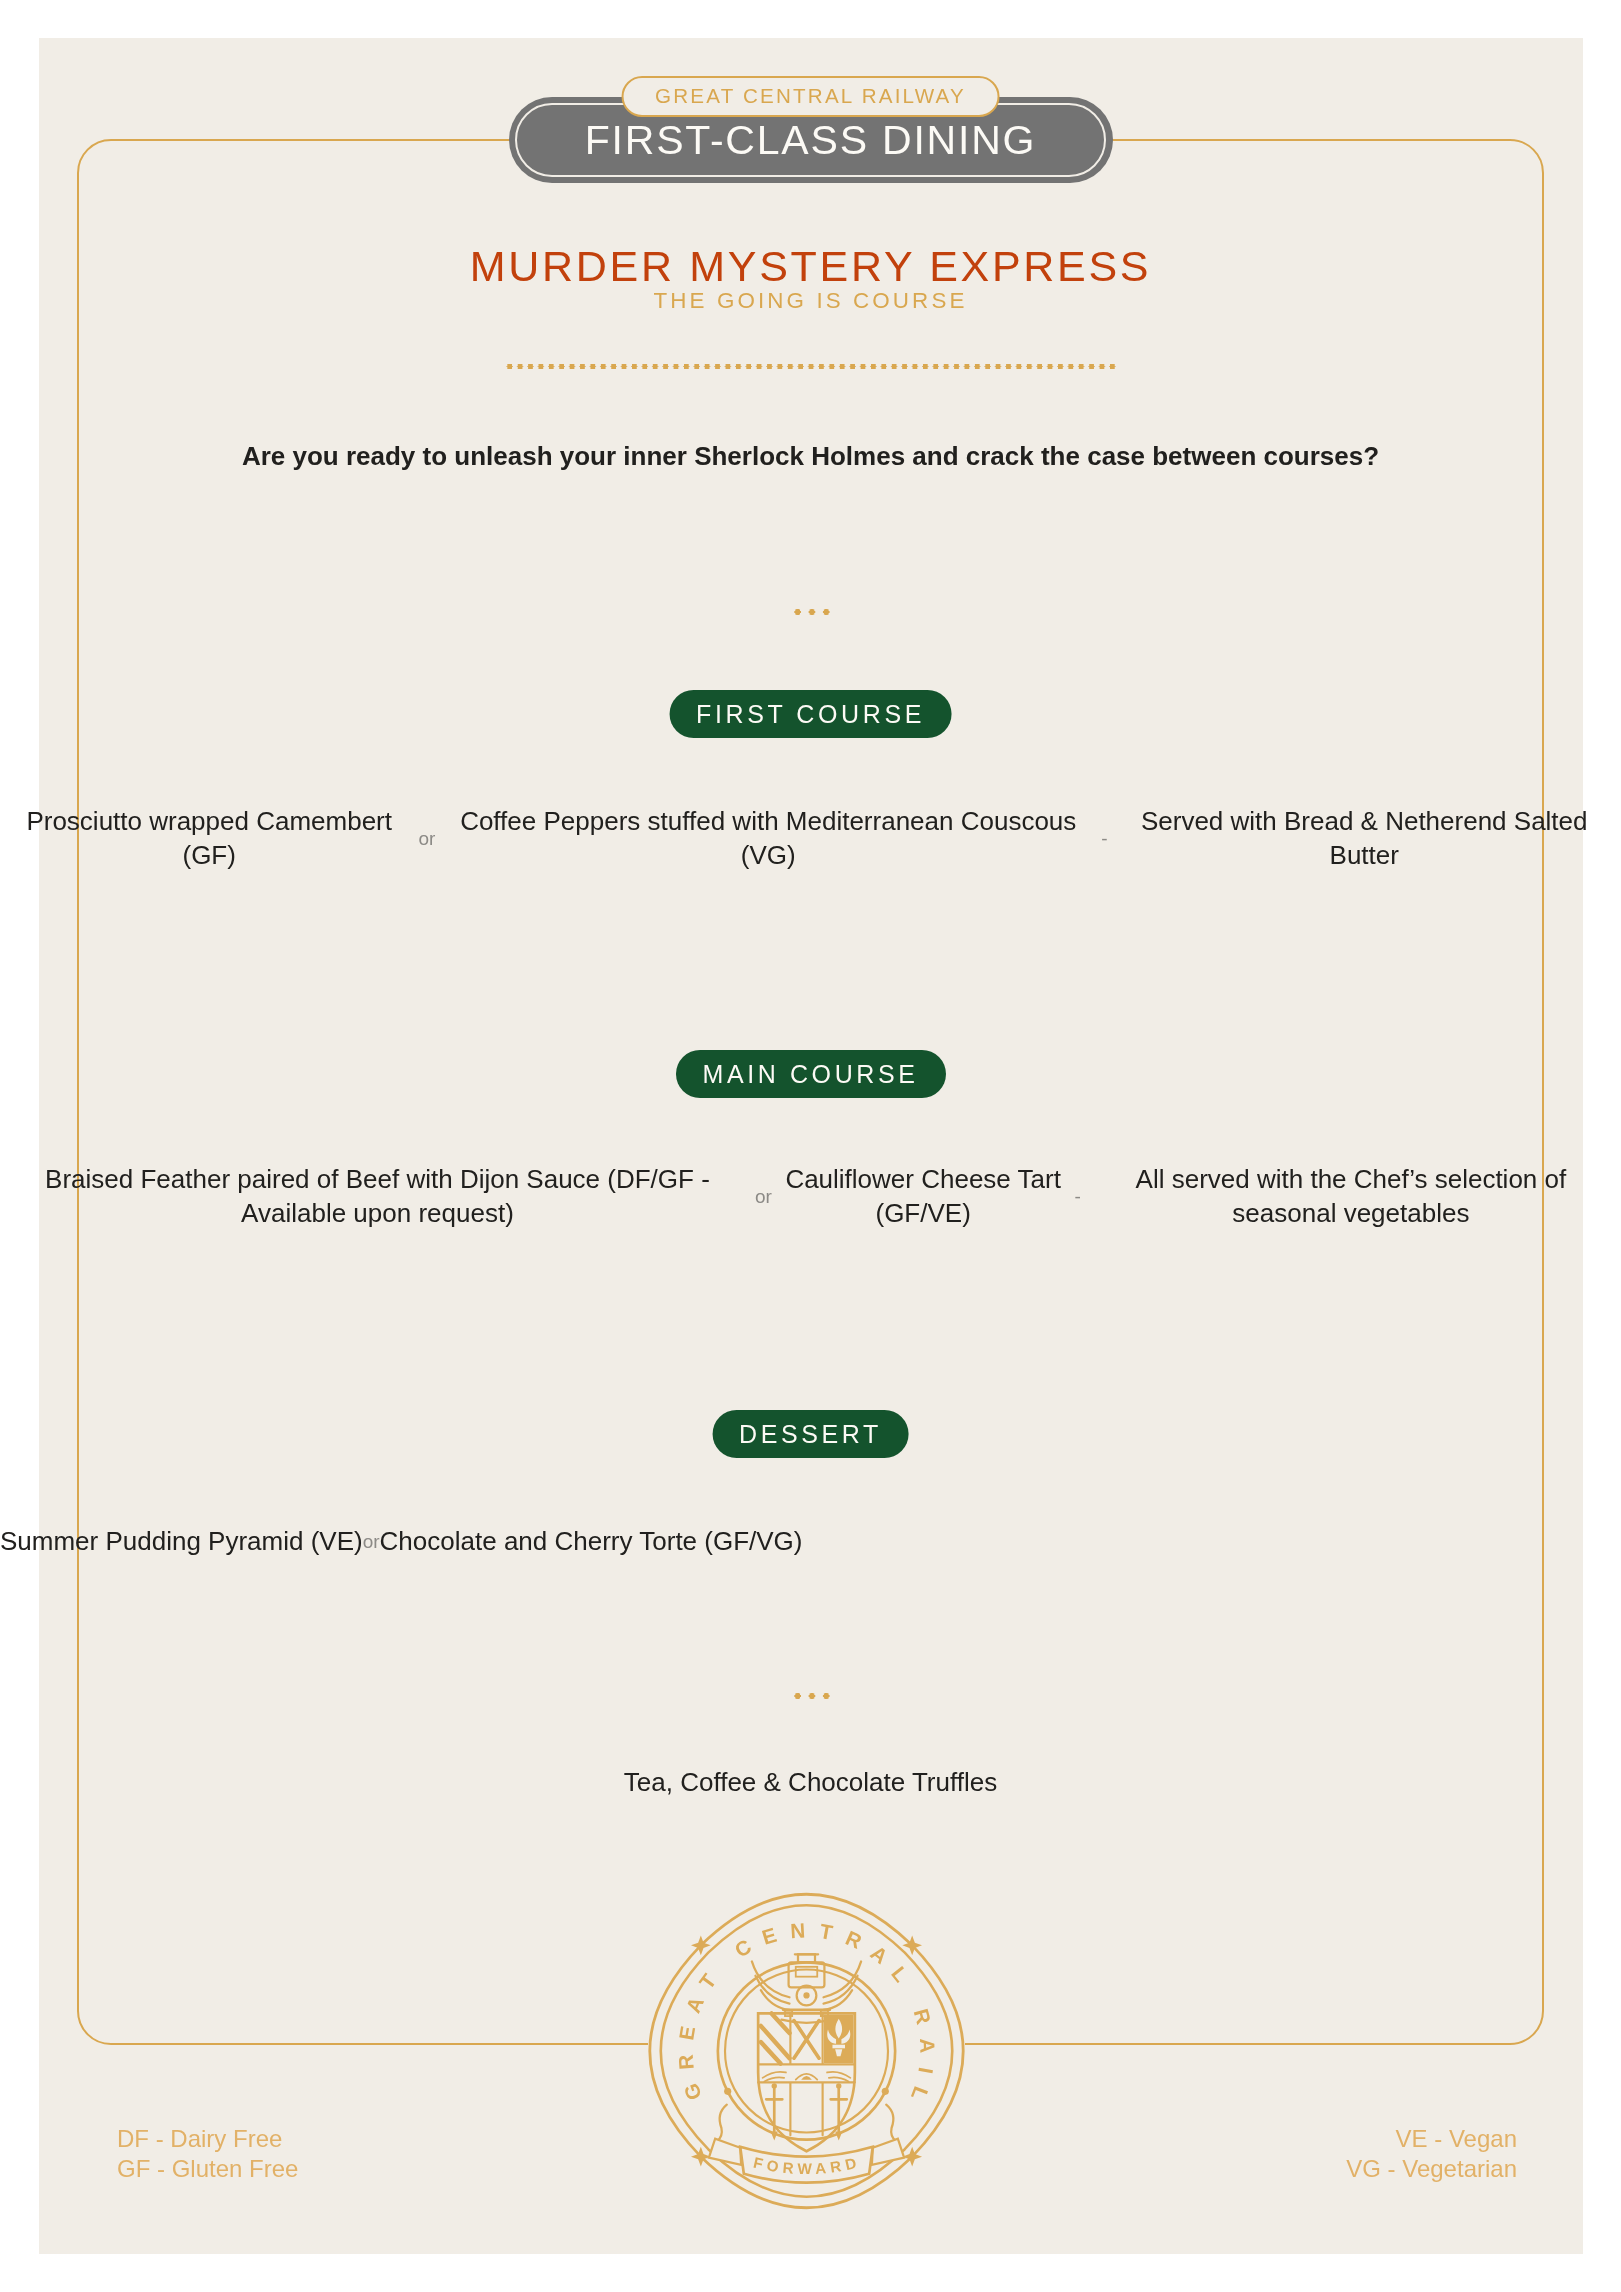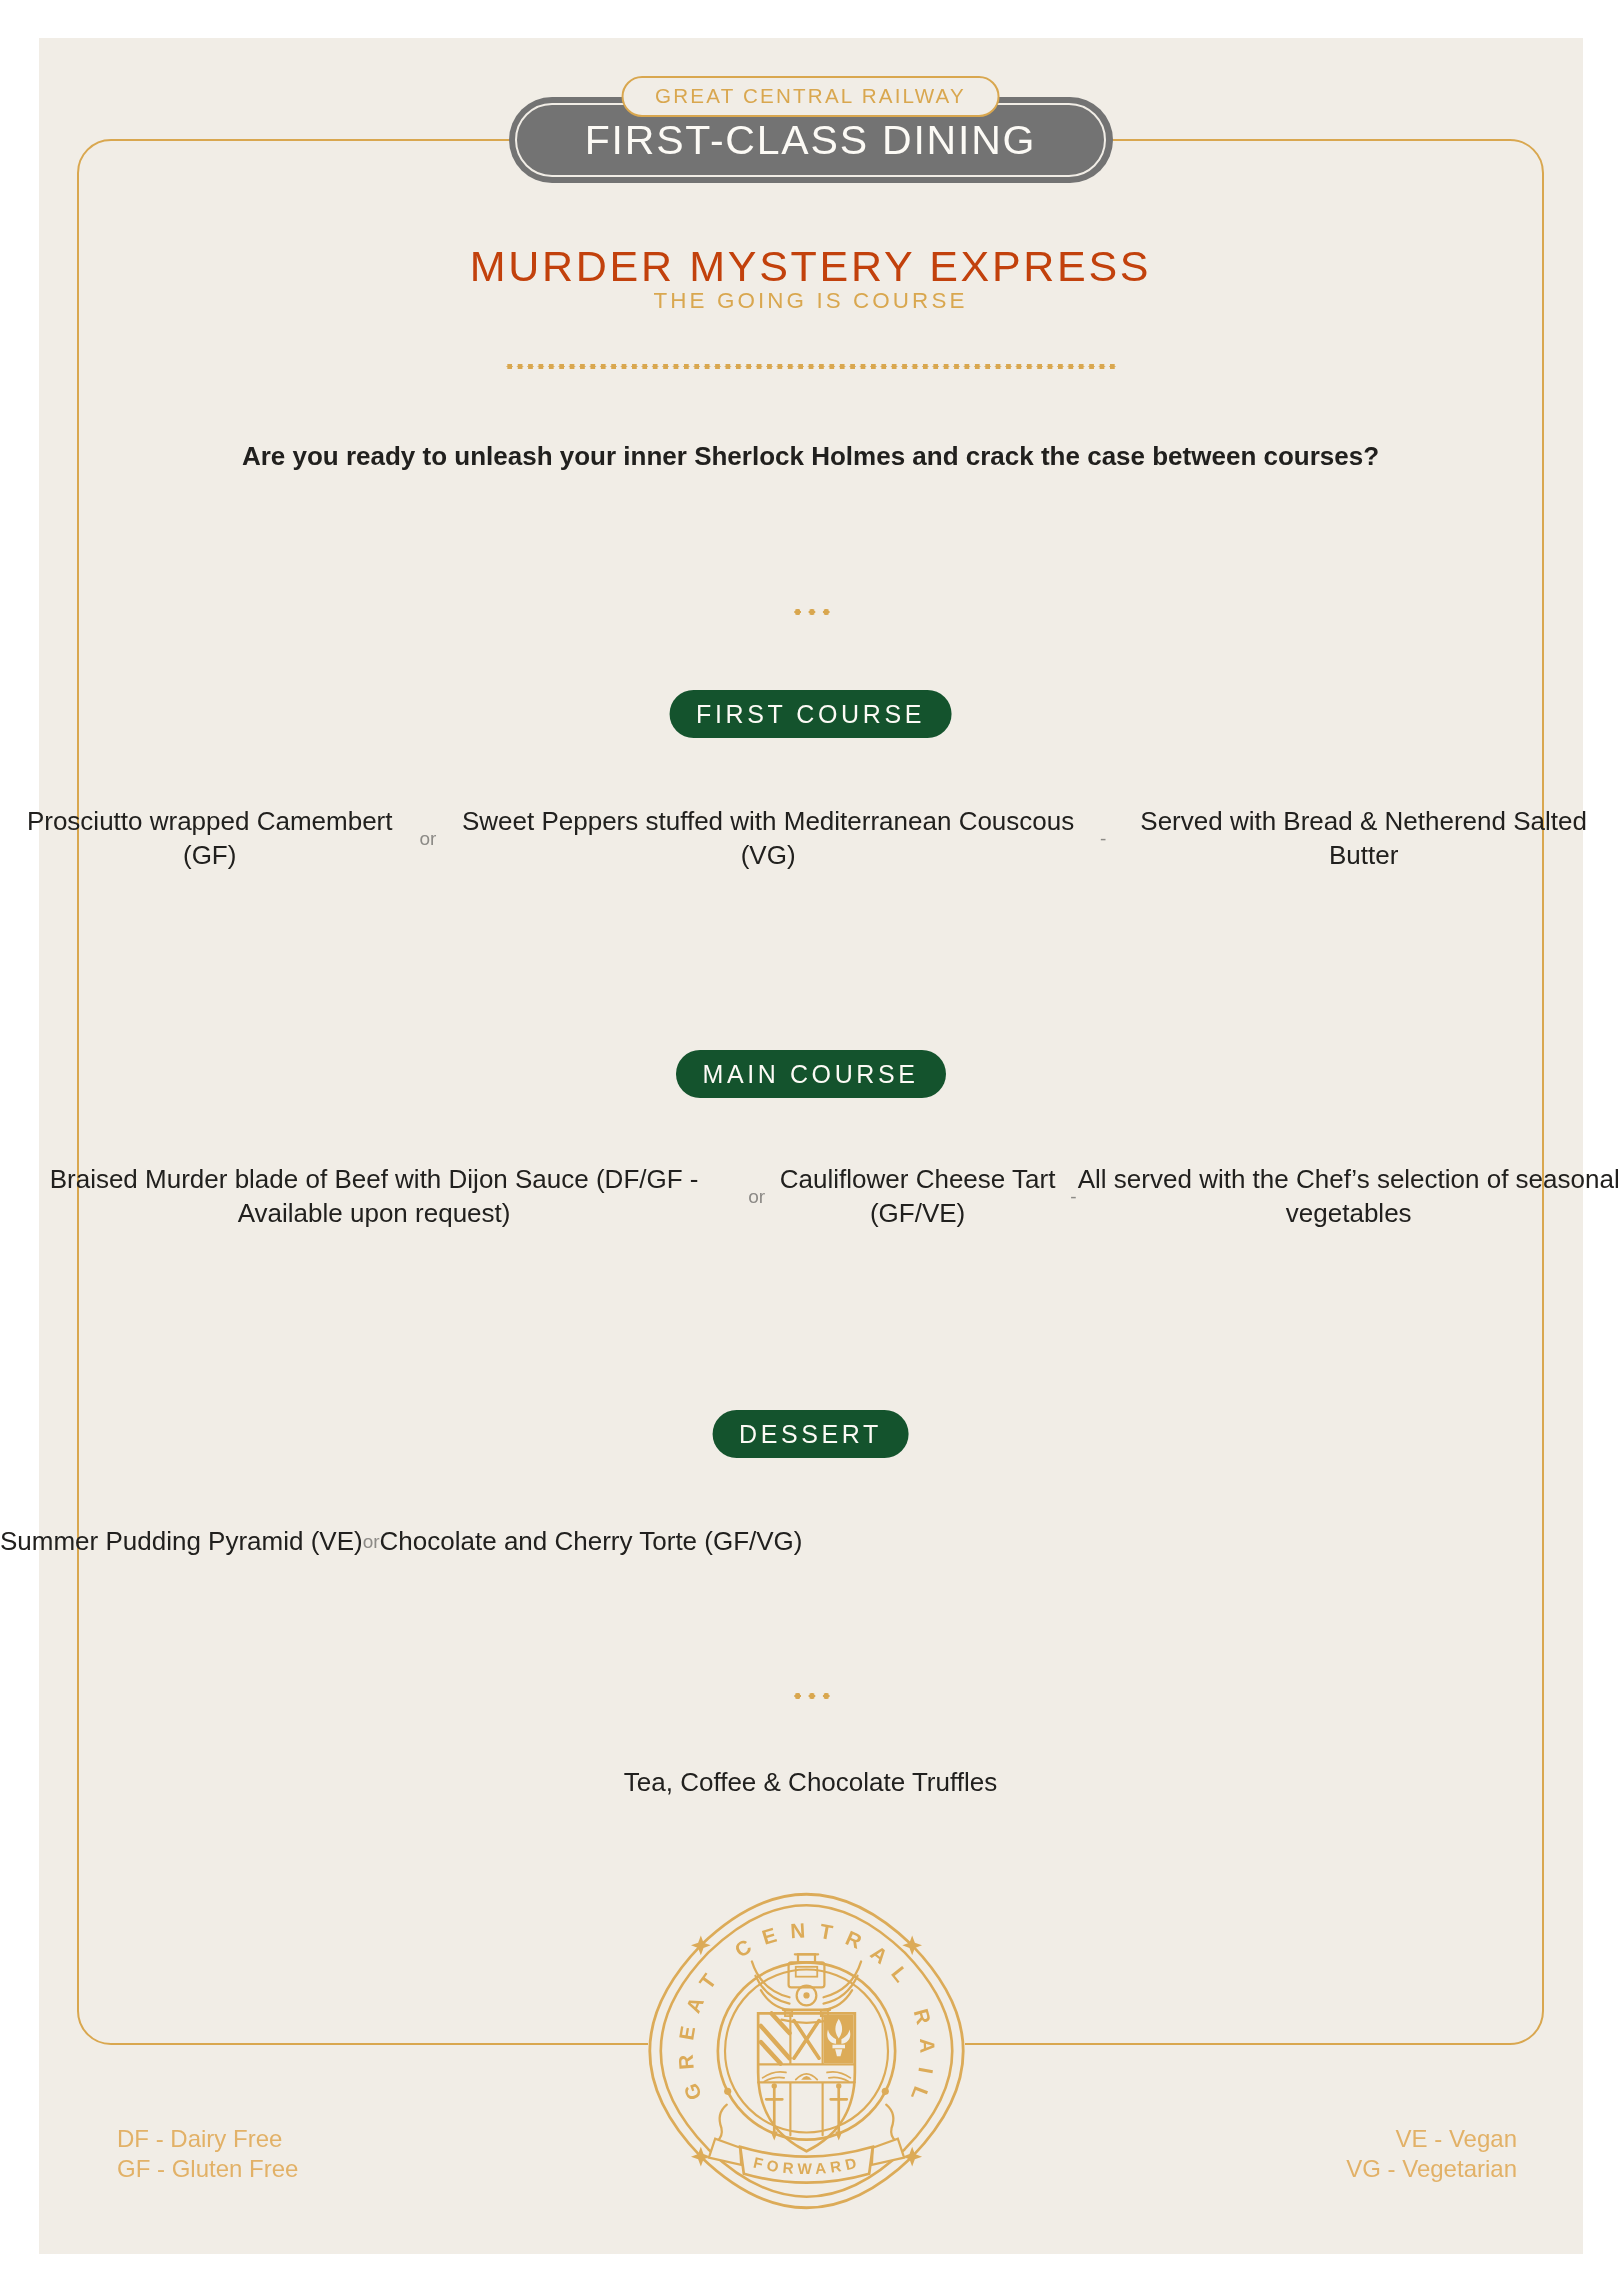--- a/index.html
+++ b/index.html
@@ -70,28 +70,28 @@
   <div class="dotted-rule"></div>
 
   <div class="lead">Are you ready to unleash your inner Sherlock Holmes and crack the case between courses?</div>
 
   <div class="dots3" id="dots3-a"></div>
 
   <div class="course-pill" id="pill-first">FIRST COURSE</div>
   <div class="menu-block" id="items-first">
     <div class="dish">Prosciutto wrapped Camembert (GF)</div>
     <div class="sep">or</div>
-    <div class="dish">Sweet Peppers stuffed with Mediterranean Couscous (VG)</div>
+    <div class="dish">Coffee Peppers stuffed with Mediterranean Couscous (VG)</div>
     <div class="sep">-</div>
     <div class="dish">Served with Bread &amp; Netherend Salted Butter</div>
   </div>
 
   <div class="course-pill" id="pill-main">MAIN COURSE</div>
   <div class="menu-block" id="items-main">
-    <div class="dish">Braised Murder blade of Beef with Dijon Sauce (DF/GF - Available upon request)</div>
+    <div class="dish">Braised Feather paired of Beef with Dijon Sauce (DF/GF - Available upon request)</div>
     <div class="sep">or</div>
     <div class="dish">Cauliflower Cheese Tart (GF/VE)</div>
     <div class="sep">-</div>
     <div class="dish">All served with the Chef’s selection of seasonal vegetables</div>
   </div>
 
   <div class="course-pill" id="pill-dessert">DESSERT</div>
   <div class="menu-block" id="items-dessert">
     <div class="dish">Summer Pudding Pyramid (VE)</div>
     <div class="sep">or</div>

